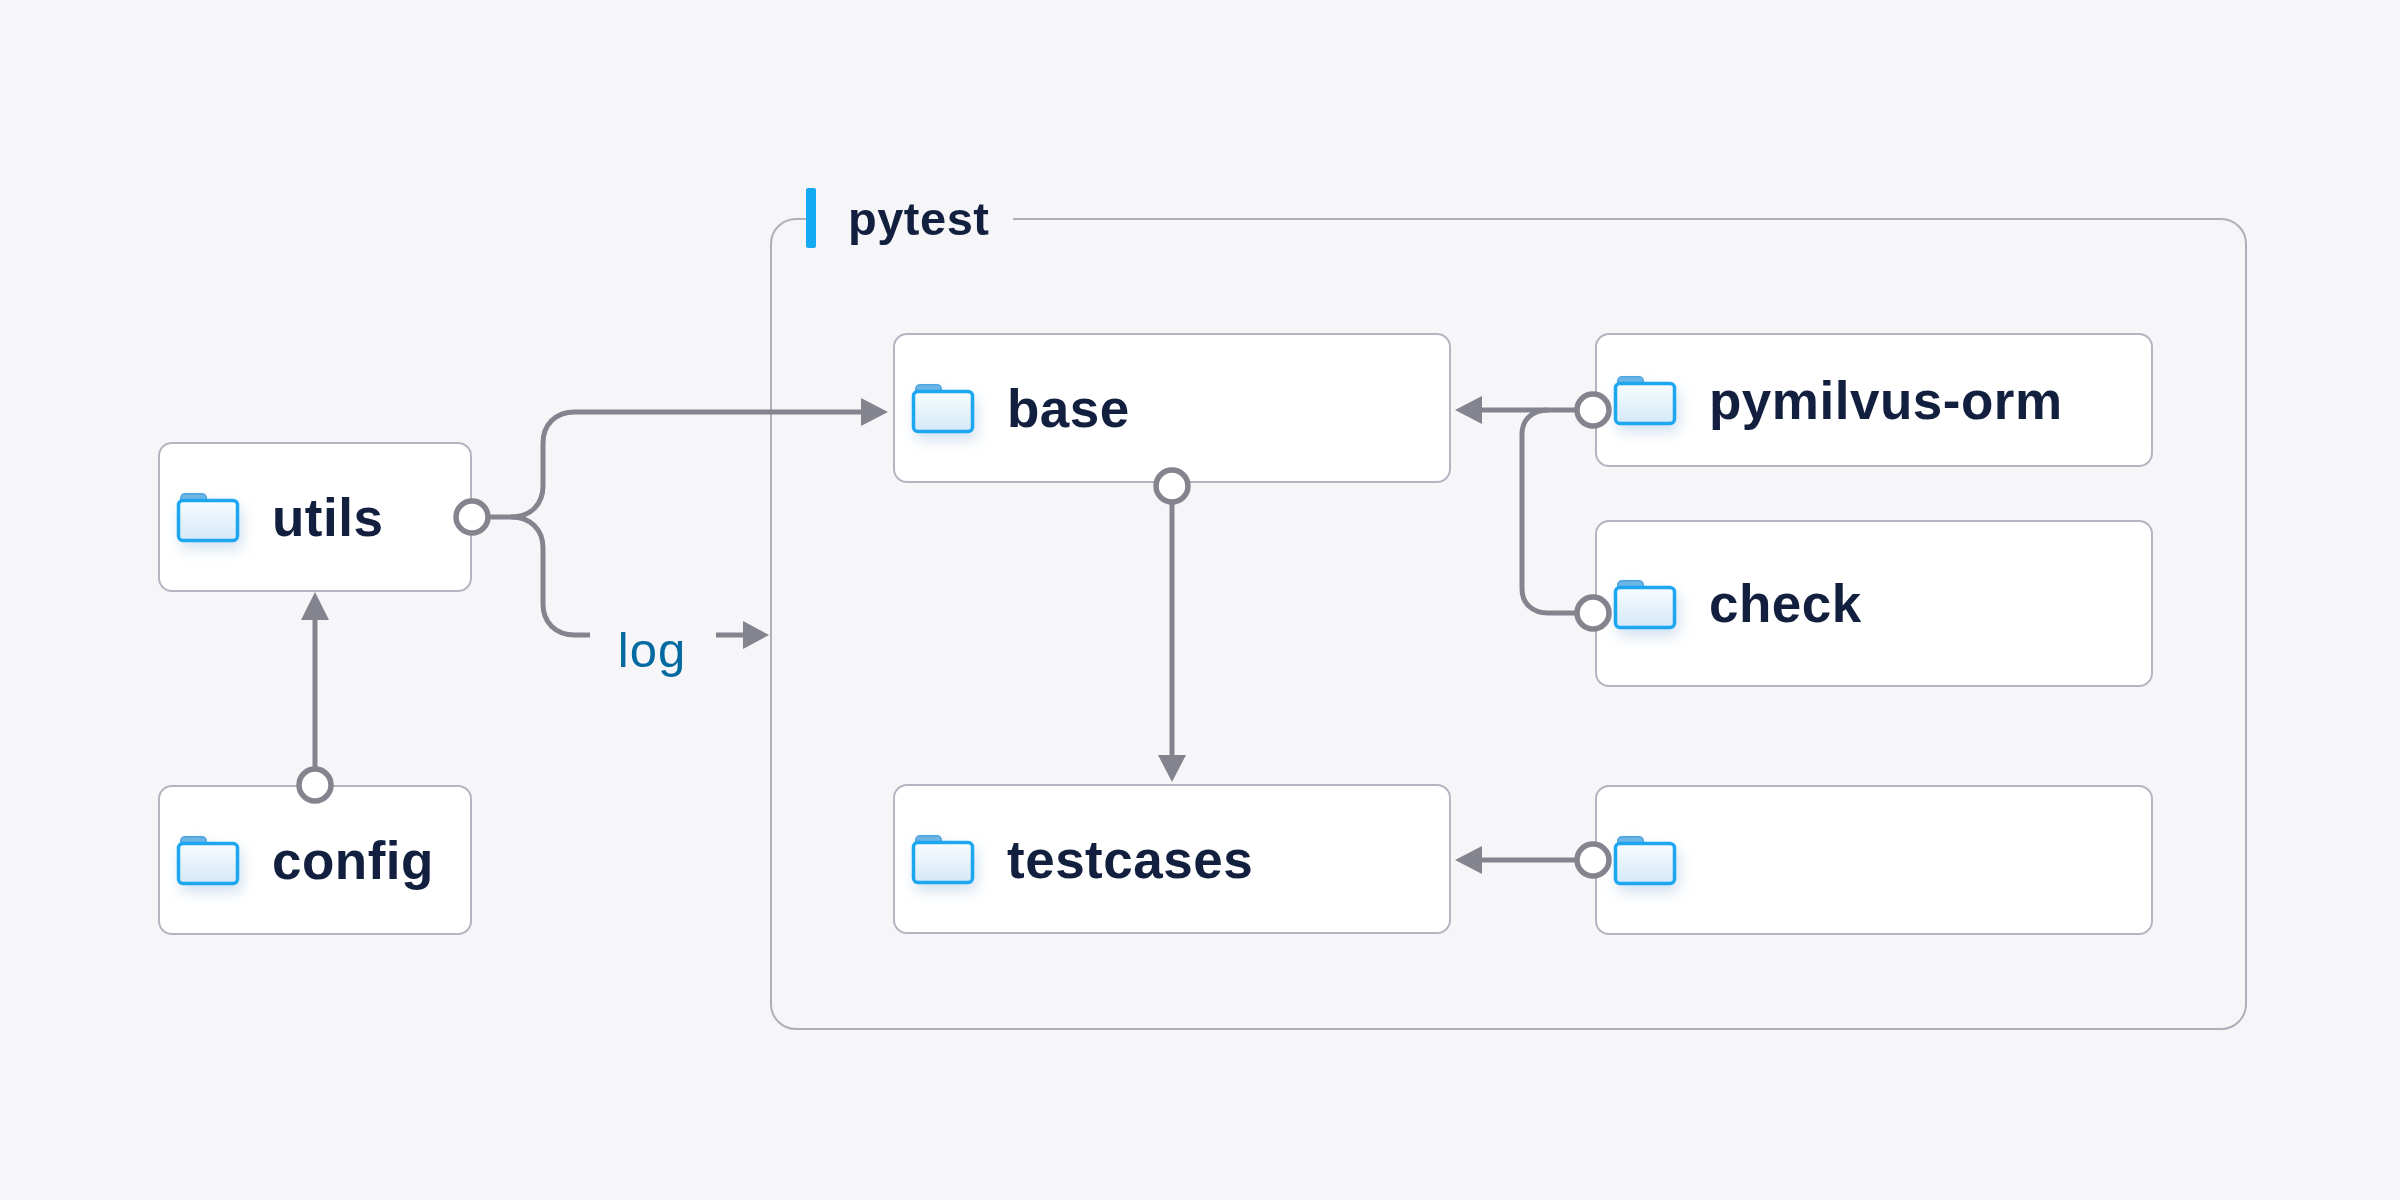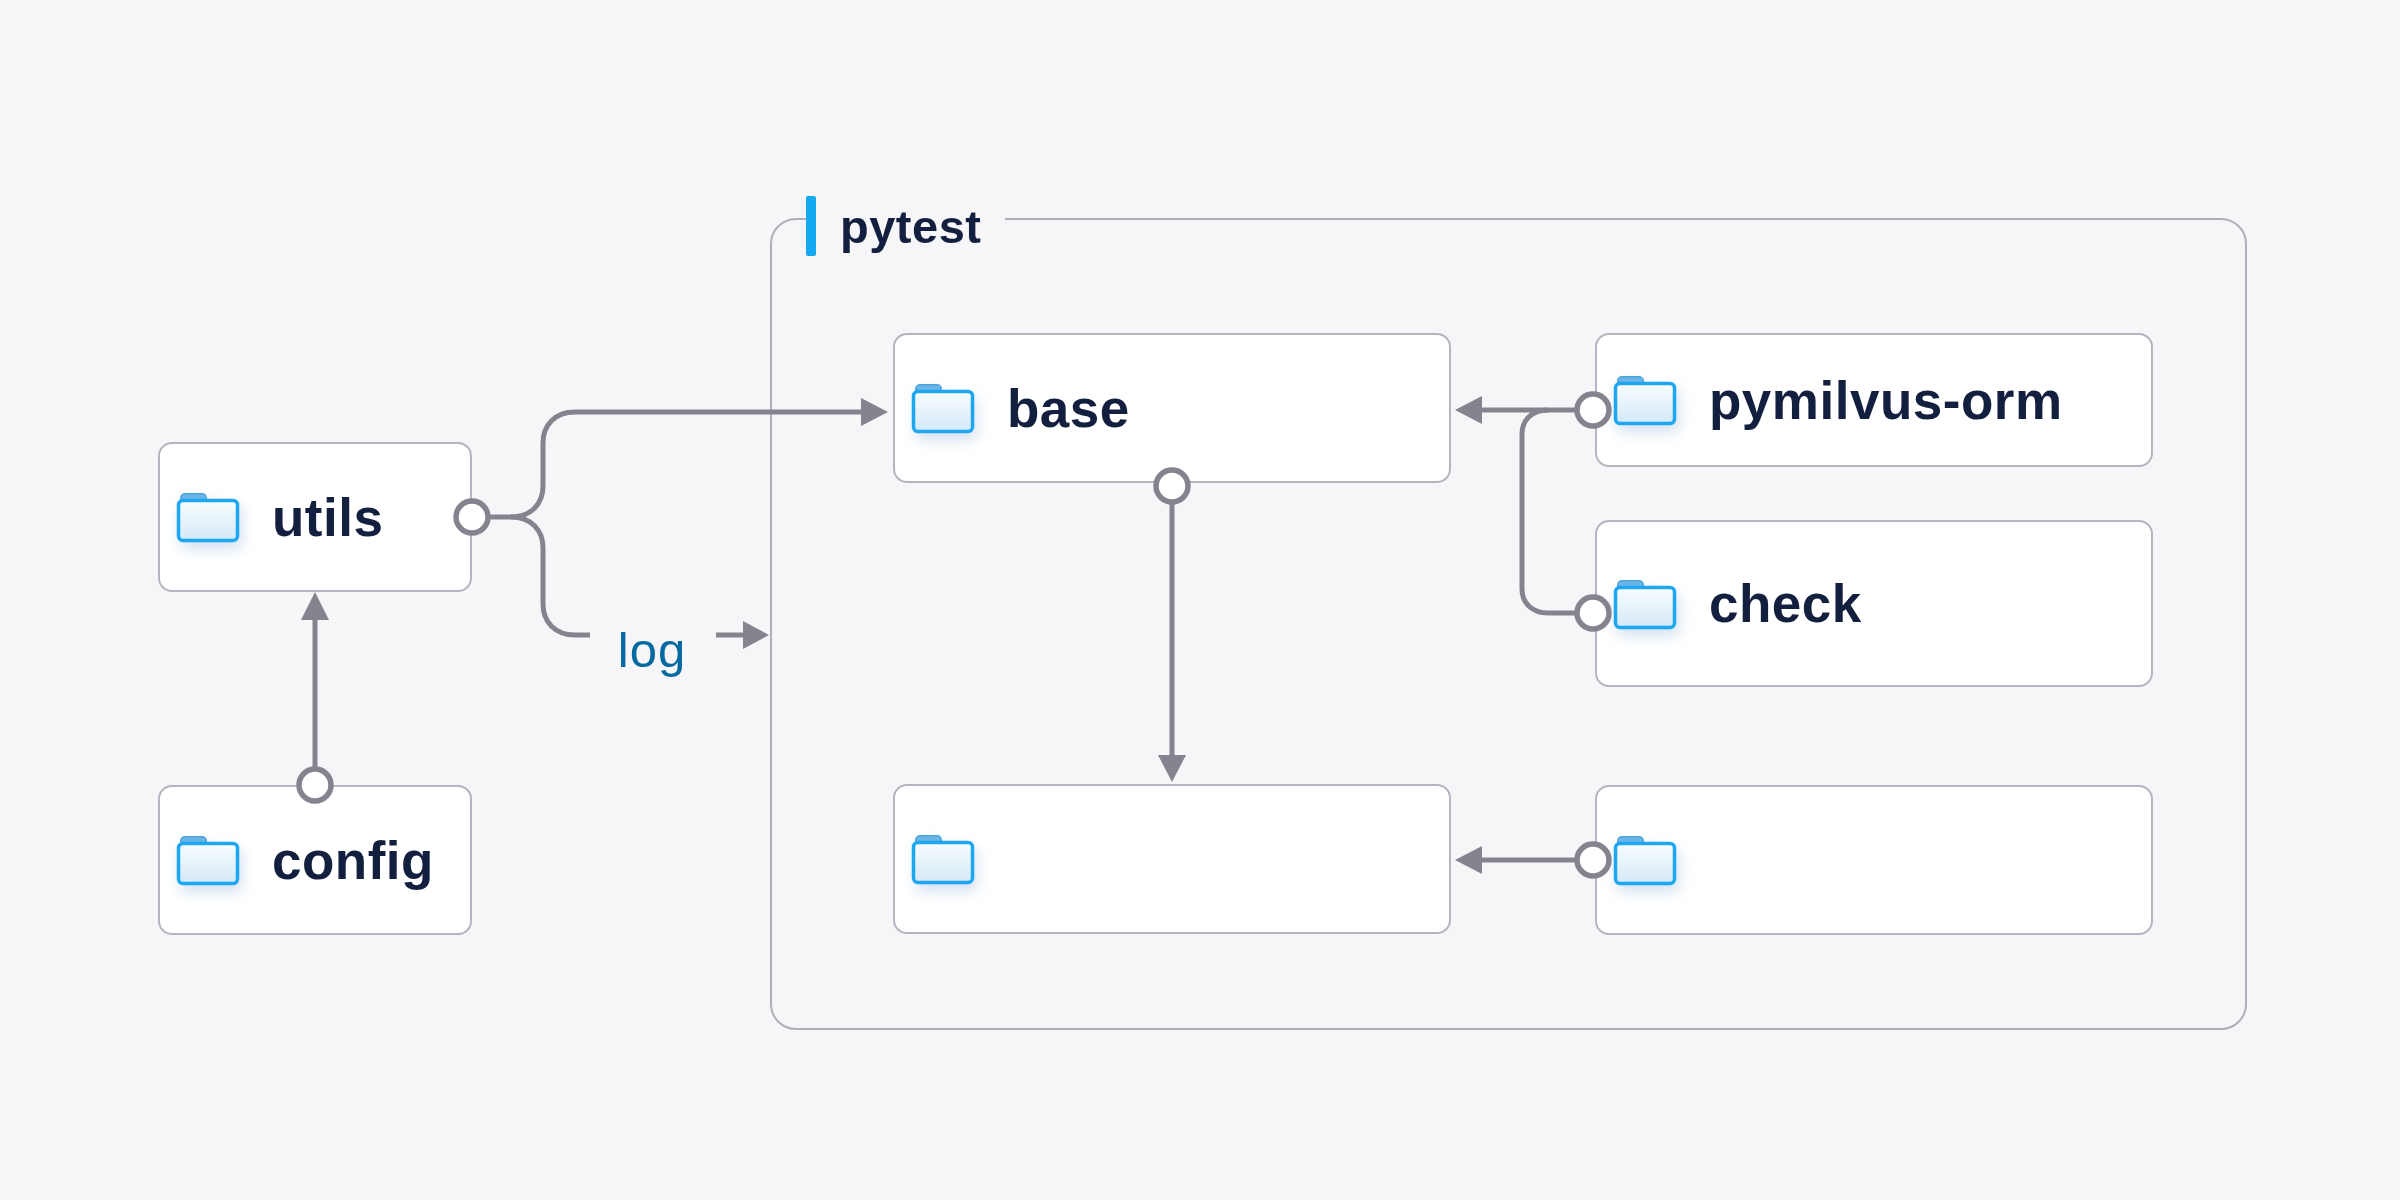--- a/index.html
+++ b/index.html
@@ -6,22 +6,22 @@
   .canvas{
     position:relative;width:2400px;height:1200px;background:#F6F6F8;
     font-family:"Liberation Sans",sans-serif;overflow:hidden;
   }
   
   .group-box{
     position:absolute;left:770px;top:218px;width:1477px;height:812px;
     border:2.5px solid #AFAFBC;border-radius:26px;box-sizing:border-box;
   }
   .group-label{
-    position:absolute;left:806px;top:194px;height:64px;
-    display:flex;align-items:center;gap:24px;
+    position:absolute;left:806px;top:186px;height:64px;
+    display:flex;align-items:center;gap:32px;
     background:#F6F6F8;padding:0 24px 0 0;z-index:3;
   }
   .group-label .bar{width:10px;height:60px;background:#14A9F1;border-radius:2px;}
   .group-label .text{font-size:47px;font-weight:700;color:#131F3E;letter-spacing:.5px;}
   
   .node{
     position:absolute;background:#FFFFFF;border:2.5px solid #B5B5C2;border-radius:14px;
     display:flex;align-items:center;padding-left:16px;gap:32px;box-sizing:border-box;z-index:2;
   }
   .node-label{font-size:53px;font-weight:700;color:#131F3E;letter-spacing:.5px;}
@@ -97,20 +97,21 @@
     <svg class="folder-icon" viewBox="0 0 64 52">
         <use href="#iconFolder"></use>
       </svg>
     <span class="node-label">check</span>
   </div>
 
   <div class="node" style="left:893px;top:784px;width:558px;height:150px">
     <svg class="folder-icon" viewBox="0 0 64 52">
         <use href="#iconFolder"></use>
       </svg>
+    <span class="node-label">testcases</span>
   </div>
 
   <div class="node" style="left:1595px;top:785px;width:558px;height:150px">
     <svg class="folder-icon" viewBox="0 0 64 52">
         <use href="#iconFolder"></use>
       </svg>
   </div>
 
   <svg class="edges" viewBox="0 0 2400 1200">
 

